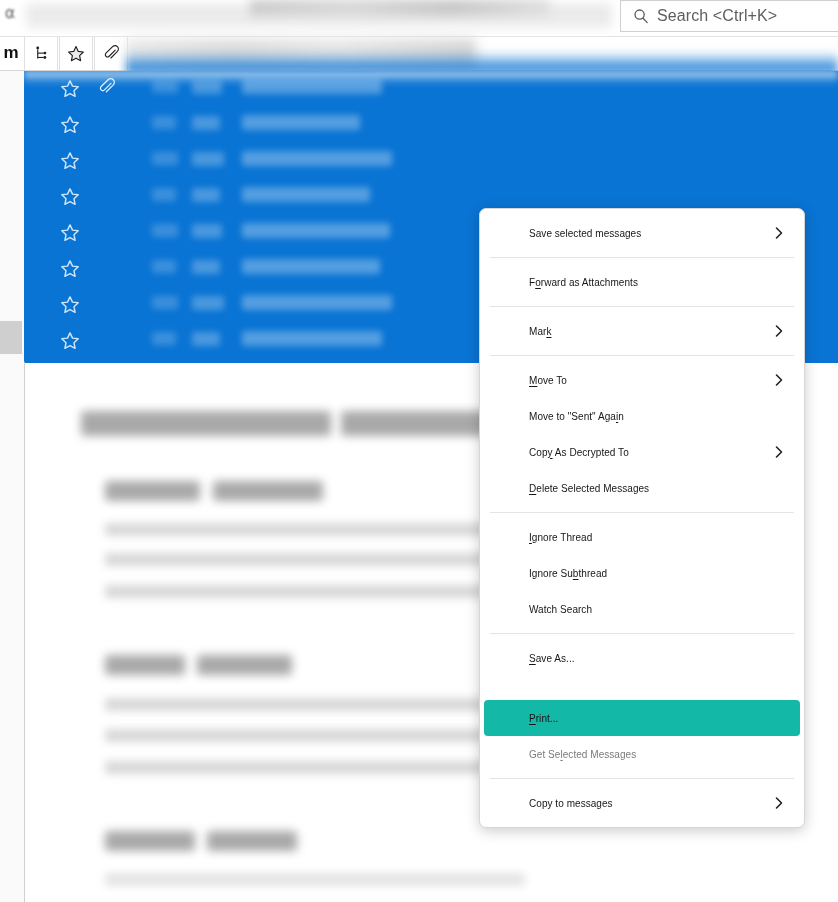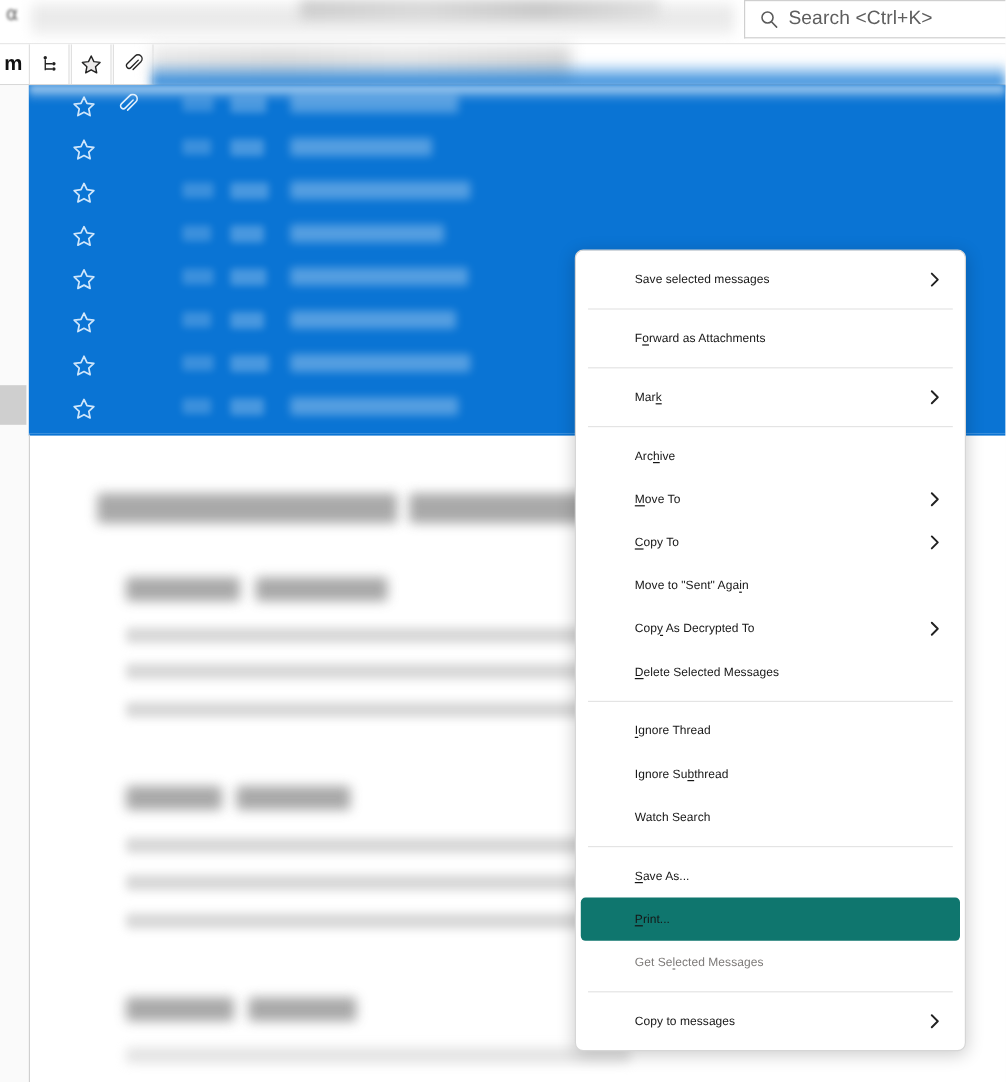--- a/index.html
+++ b/index.html
@@ -259,21 +259,21 @@
     box-sizing: border-box;
     white-space: nowrap;
     cursor: default;
   }
   .ctx-item .lbl {
     font-size: 10px;
     letter-spacing: 0.05px;
     color: #161616;
   }
   .ctx-item.disabled .lbl { color: #7d7a78; }
-  .ctx-item.highlighted { background: #0f766e; }
+  .ctx-item.highlighted { background: #14b8a6; margin-top: 24px; }
   .ctx-item u { text-decoration: underline; text-underline-offset: 1.5px; }
   .ctx-arrow {
     position: absolute;
     right: 14px;
     top: 50%;
     transform: translateY(-50%);
     width: 14px; height: 14px;
     color: #222;
   }
   .ctx-sep {
@@ -453,35 +453,26 @@
       </div>
       <div class="ctx-sep"></div>
       <div class="ctx-item">
         <span class="lbl">Mar<u>k</u></span>
         <span class="ctx-arrow"><svg viewBox="0 0 14 14" width="14" height="14" fill="none" stroke="currentColor" stroke-width="1.6" stroke-linecap="round" stroke-linejoin="round">
             <polyline points="4.5,2 9.5,7 4.5,12"></polyline>
           </svg></span>
       </div>
       <div class="ctx-sep"></div>
       <div class="ctx-item">
-        <span class="lbl">Arc<u>h</u>ive</span>
-      </div>
-      <div class="ctx-item">
         <span class="lbl"><u>M</u>ove To</span>
         <span class="ctx-arrow"><svg viewBox="0 0 14 14" width="14" height="14" fill="none" stroke="currentColor" stroke-width="1.6" stroke-linecap="round" stroke-linejoin="round">
             <polyline points="4.5,2 9.5,7 4.5,12"></polyline>
           </svg></span>
       </div>
       <div class="ctx-item">
-        <span class="lbl"><u>C</u>opy To</span>
-        <span class="ctx-arrow"><svg viewBox="0 0 14 14" width="14" height="14" fill="none" stroke="currentColor" stroke-width="1.6" stroke-linecap="round" stroke-linejoin="round">
-            <polyline points="4.5,2 9.5,7 4.5,12"></polyline>
-          </svg></span>
-      </div>
-      <div class="ctx-item">
         <span class="lbl">Move to "Sent" Aga<u>i</u>n</span>
       </div>
       <div class="ctx-item">
         <span class="lbl">Cop<u>y</u> As Decrypted To</span>
         <span class="ctx-arrow"><svg viewBox="0 0 14 14" width="14" height="14" fill="none" stroke="currentColor" stroke-width="1.6" stroke-linecap="round" stroke-linejoin="round">
             <polyline points="4.5,2 9.5,7 4.5,12"></polyline>
           </svg></span>
       </div>
       <div class="ctx-item">
         <span class="lbl"><u>D</u>elete Selected Messages</span>

